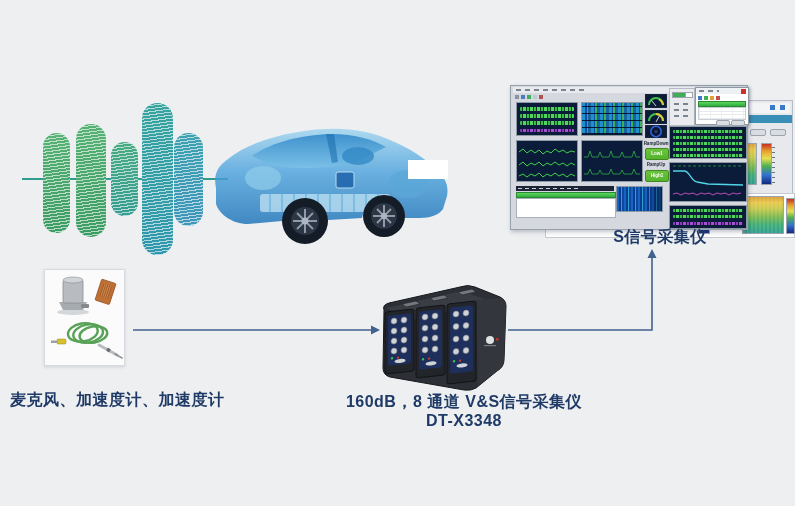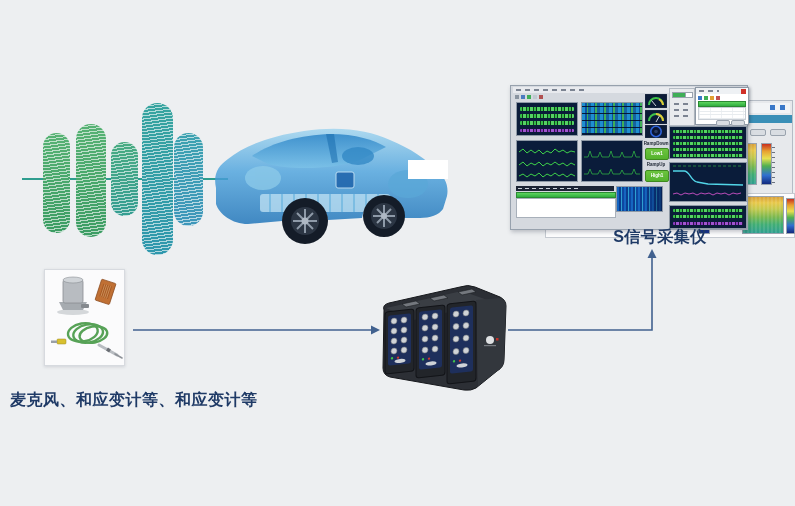--- a/index.html
+++ b/index.html
@@ -406,18 +406,22 @@
     <g>
       <line x1="133" y1="330" x2="371" y2="330"></line>
       <polygon points="371,325.5 380,330 371,334.5"></polygon>
     </g>
     <g>
       <polyline points="508,330 652,330 652,257"></polyline>
       <polygon points="647.5,258 652,249 656.5,258"></polygon>
     </g>
   </svg>
 
-  <div class="caption" style="left:10px;top:390px;width:280px;">麦克风、和应变计等、和应变计等</div>
-
+  <div class="caption" style="left:10px;top:390px;width:280px;">麦克风、加速度计、加速度计</div>
+
+  <div class="caption center" style="left:330px;top:392px;width:268px;">
+    <div>160dB，8 通道 V&amp;S信号采集仪</div>
+    <div>DT-X3348</div>
+  </div>
 
   <div class="caption center" style="left:560px;top:227px;width:200px;">S信号采集仪</div>
 
 </div>
 
 </body></html>

